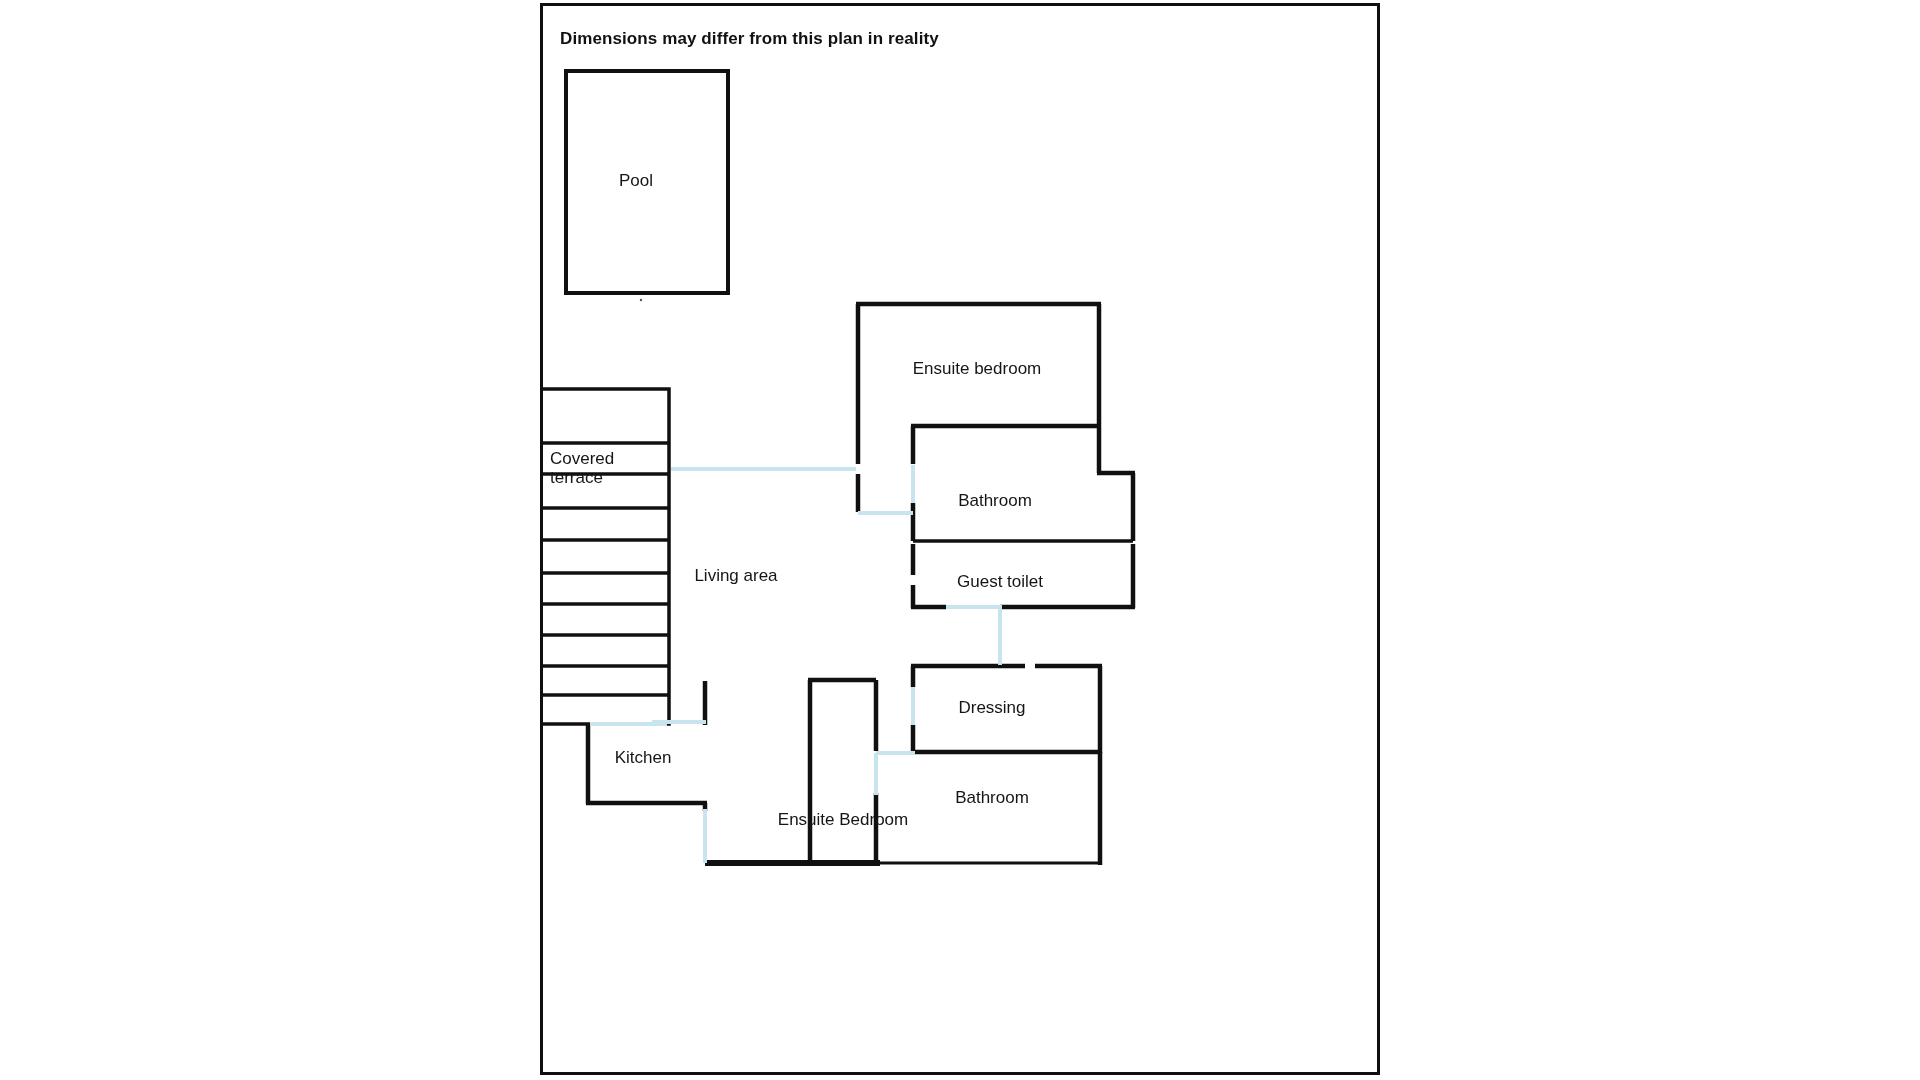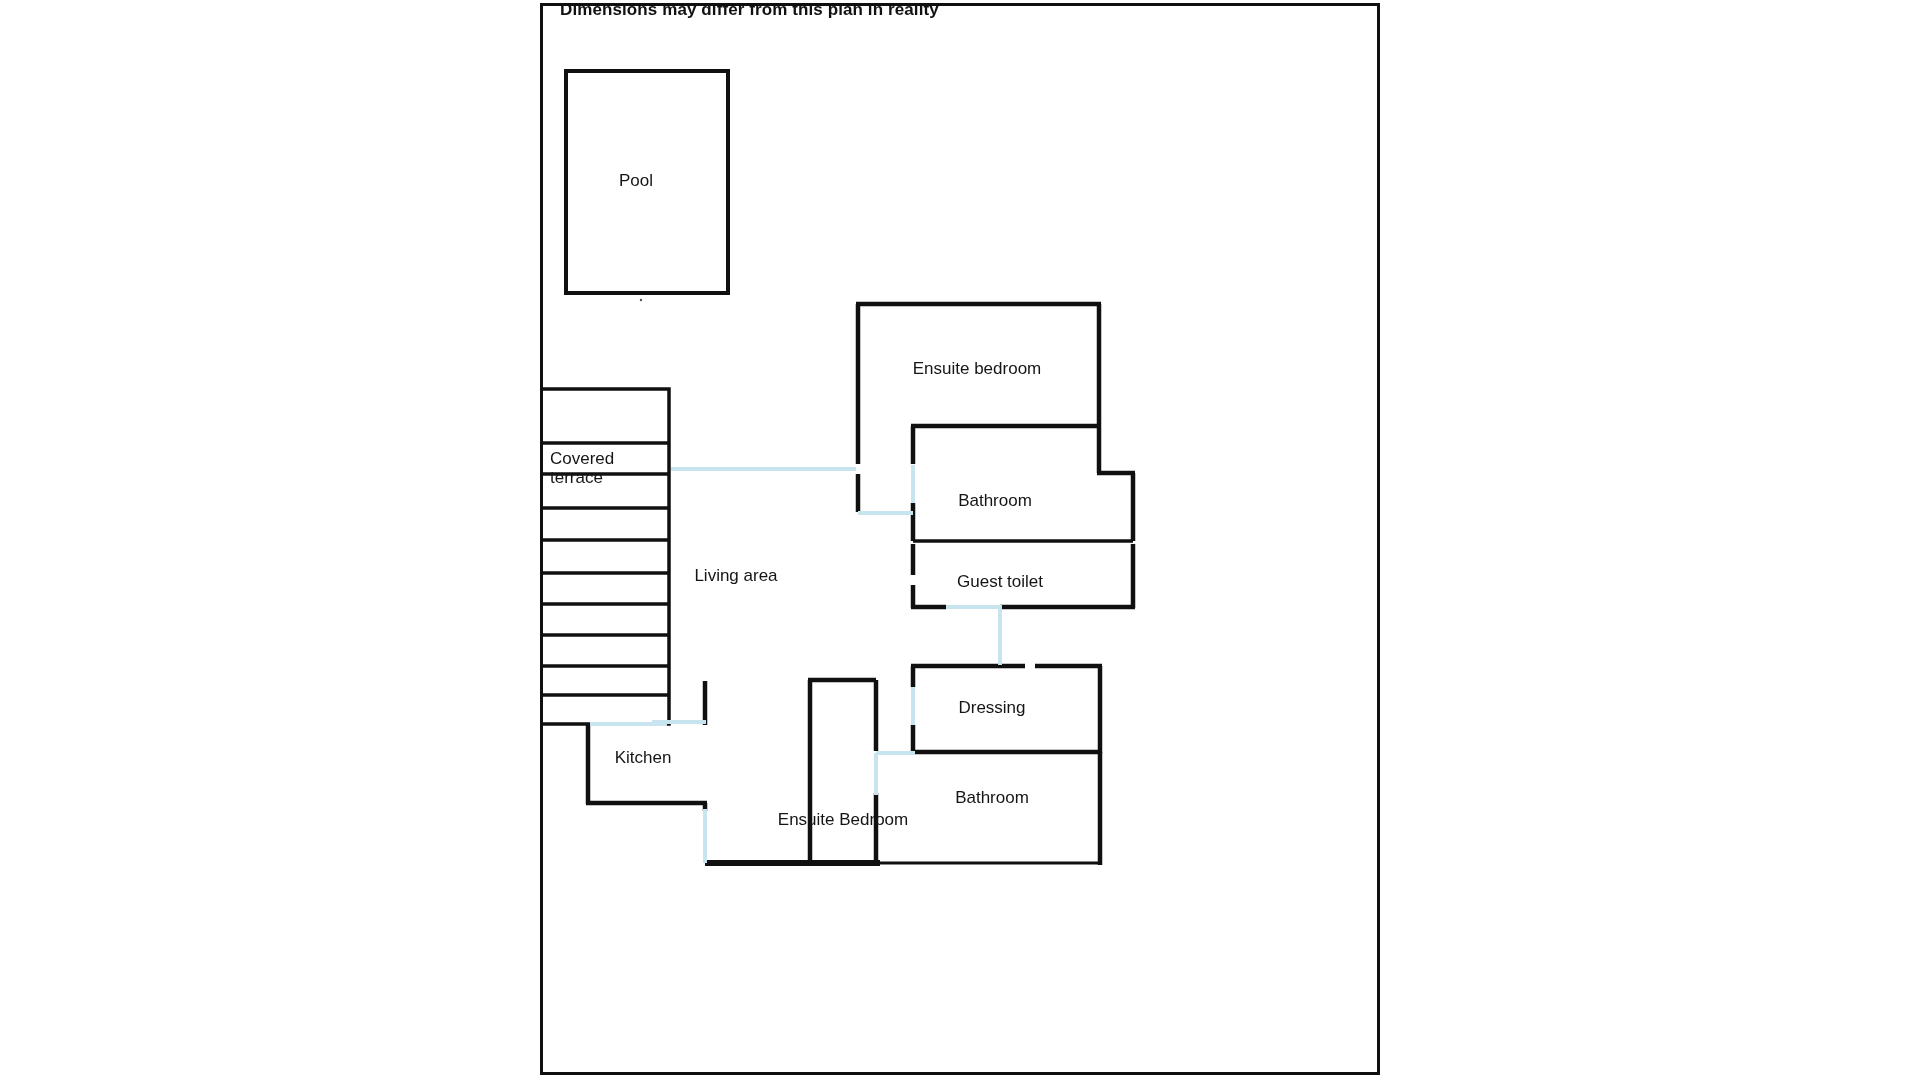--- a/index.html
+++ b/index.html
@@ -13,21 +13,21 @@
   #plan-frame{
     position:absolute;
     left:540px; top:3px;
     width:840px; height:1072px;
     border:3px solid #0f0f0f;
     background:#ffffff;
     box-sizing:border-box;
   }
   #plan-note{
     position:absolute;
-    left:560px; top:0;
+    left:560px; top:29px;
     font-size:17px;
     font-weight:600;
     color:#111111;
     letter-spacing:.1px;
     white-space:nowrap;
   }
   #plan-svg{
     position:absolute;
     left:540px; top:3px;
     width:840px; height:1072px;

